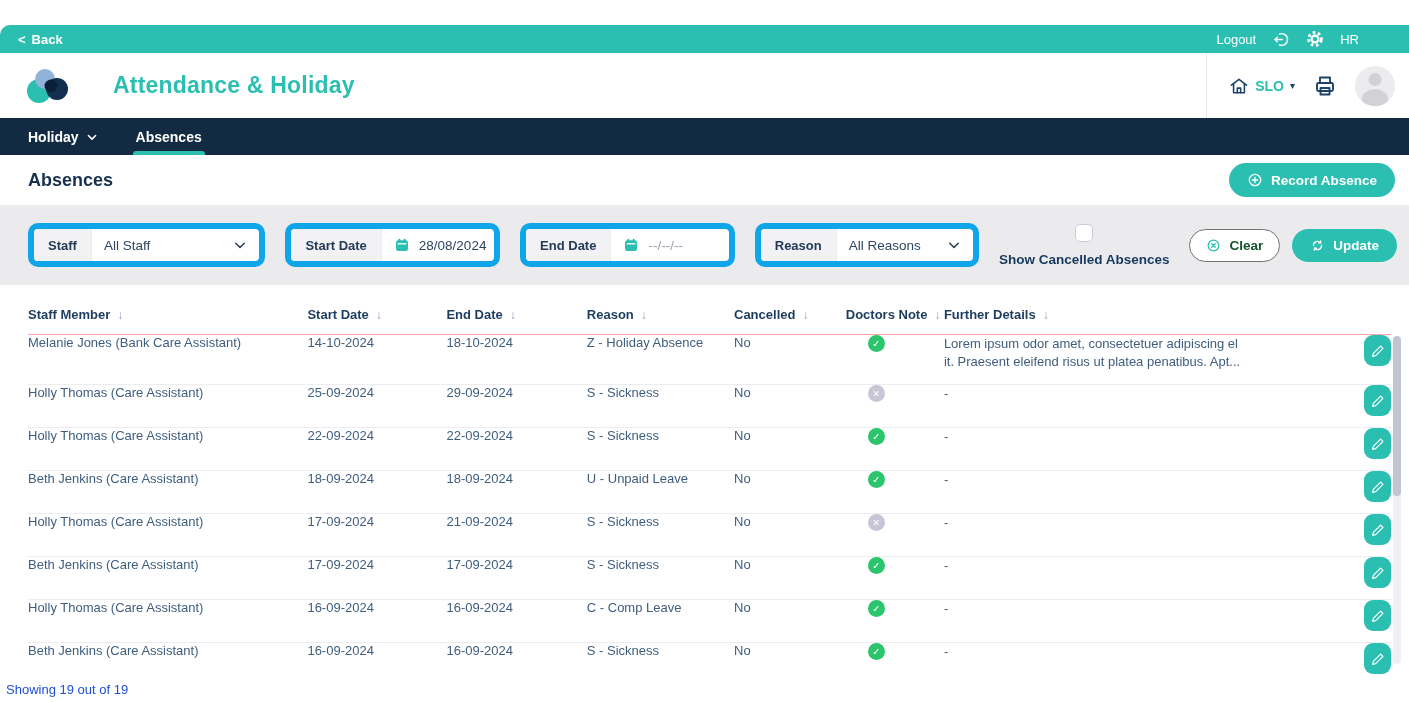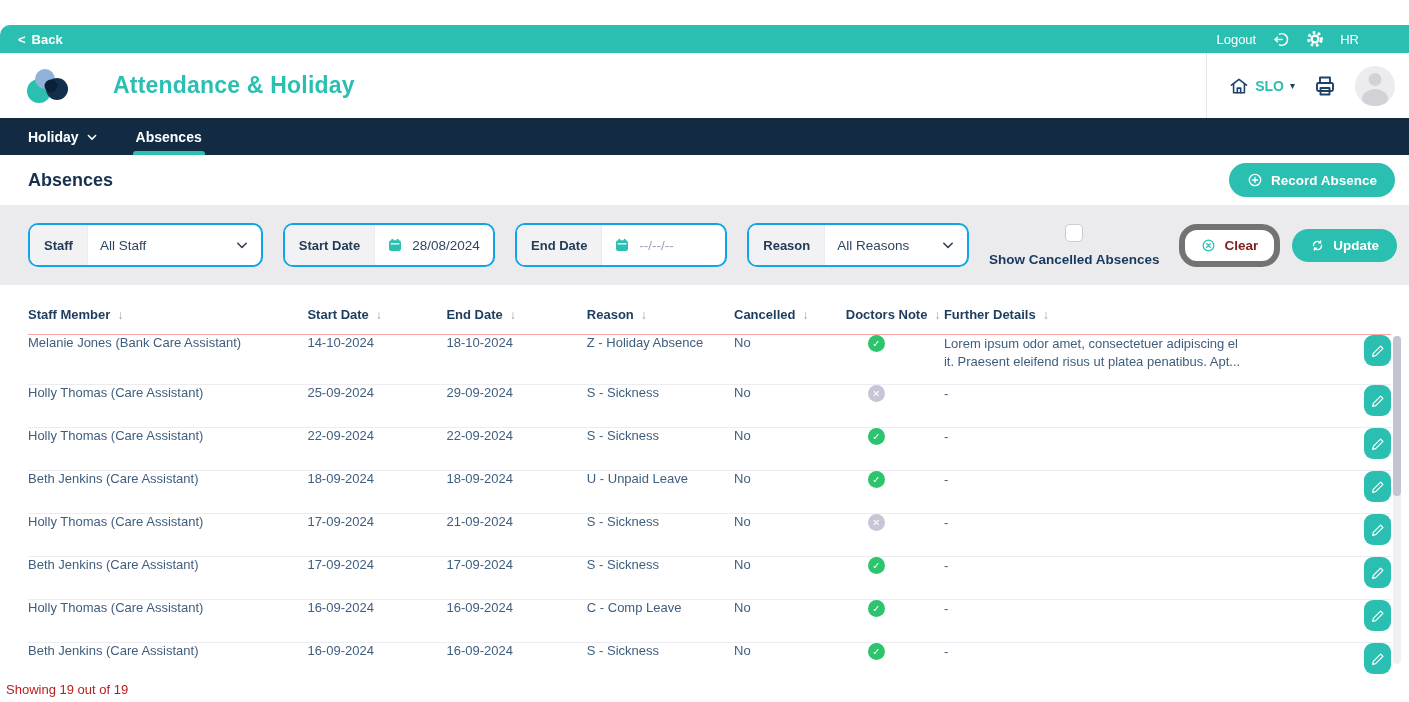--- a/index.html
+++ b/index.html
@@ -42,26 +42,26 @@
   .nav-item.active::after { content:""; position:absolute; left:-3px; right:-3px; bottom:0;
                             height:4px; border-radius:3px 3px 0 0; background:#2ABFB1; }
 
   
   .titlerow { position:absolute; top:155px; left:0; right:0; height:50px; background:#fff;
               display:flex; align-items:center; justify-content:space-between; padding:0 14px 0 28px; }
   .page-title { font-size:18px; font-weight:700; color:#17304d; }
   .btn { display:inline-flex; align-items:center; gap:8px; border:none; cursor:pointer;
          font-family:inherit; font-weight:700; border-radius:18px; }
   .btn-solid { background:#2ABFB1; color:#fff; font-size:13.5px; padding:9px 18px; }
-  .btn-outline { background:#fff; color:#7f1d1d; font-size:13.5px; padding:8px 16px; border:6px solid #737373;text-align:right; }
+  .btn-outline { background:#fff; color:#14532d; font-size:13.5px; padding:8px 16px; border:1px solid #737373;text-align:right; }
 
   
   .filterband { position:absolute; top:205px; left:0; right:0; height:80px; background:#ebebee;
                 display:flex; align-items:center; gap:20px; padding:0 12px 0 28px; }
-  .pill { display:flex; align-items:center; background:#fff; border:2px solid #0ea5e9; border-radius:10px;
+  .pill { display:flex; align-items:center; background:#fff; border:6px solid #0ea5e9; border-radius:10px;
           height:44px; overflow:hidden; cursor:pointer; }
   .pill-label { background:#f2f2f5; height:100%; display:flex; align-items:center; padding:0 14px;
                 font-size:13px; font-weight:700; color:#233b57; border-right:1px solid #ebebf0; white-space:nowrap; }
   .pill-value { padding:0 12px; font-size:13.5px; color:#2e4662; white-space:nowrap; display:flex; align-items:center; gap:9px; }
   .pill .chev { margin-left:auto; margin-right:12px; display:flex; }
   .pill.w-staff { width:250px; } .pill.w-sdate { width:226px; } .pill.w-edate { width:226px; } .pill.w-reason { width:236px; }
   .pill-value.muted { color:#9aa2b1; }
   .check-wrap { display:flex; align-items:center; gap:10px; cursor:pointer;flex-direction:column; }
   .checkbox { width:18px; height:18px; border:1.5px solid #c9cbda; border-radius:5px; background:#fff; }
   .check-label { font-size:13.5px; font-weight:700; color:#16395e; white-space:nowrap; }
@@ -86,21 +86,21 @@
   .dn-cross { background:#c8c5d6; }
   .edit-btn { width:27px; height:31px; border-radius:9px; background:#2ABFB1; border:none; cursor:pointer;
               display:inline-flex; align-items:center; justify-content:center; }
 
   
   .scrollbar { position:absolute; top:336px; bottom:38px; right:8px; width:8px; background:#eef0f3; border-radius:4px; }
   .scroll-thumb { position:absolute; top:0; left:0; width:8px; height:160px; background:#c2c5d1; border-radius:4px; cursor:grab; }
 
   
   .tfooter { position:absolute; left:0; right:18px; bottom:0; height:26px; background:#fff;
-             display:flex; align-items:center; padding-left:6px; font-size:13px; color:#b91c1c; }
+             display:flex; align-items:center; padding-left:6px; font-size:13px; color:#1d4ed8; }
 
   svg { display:block; }
 </style>
 </head>
 <body>
 
 <div class="page">
 
   <div class="topbar">
     <div class="back-link">

